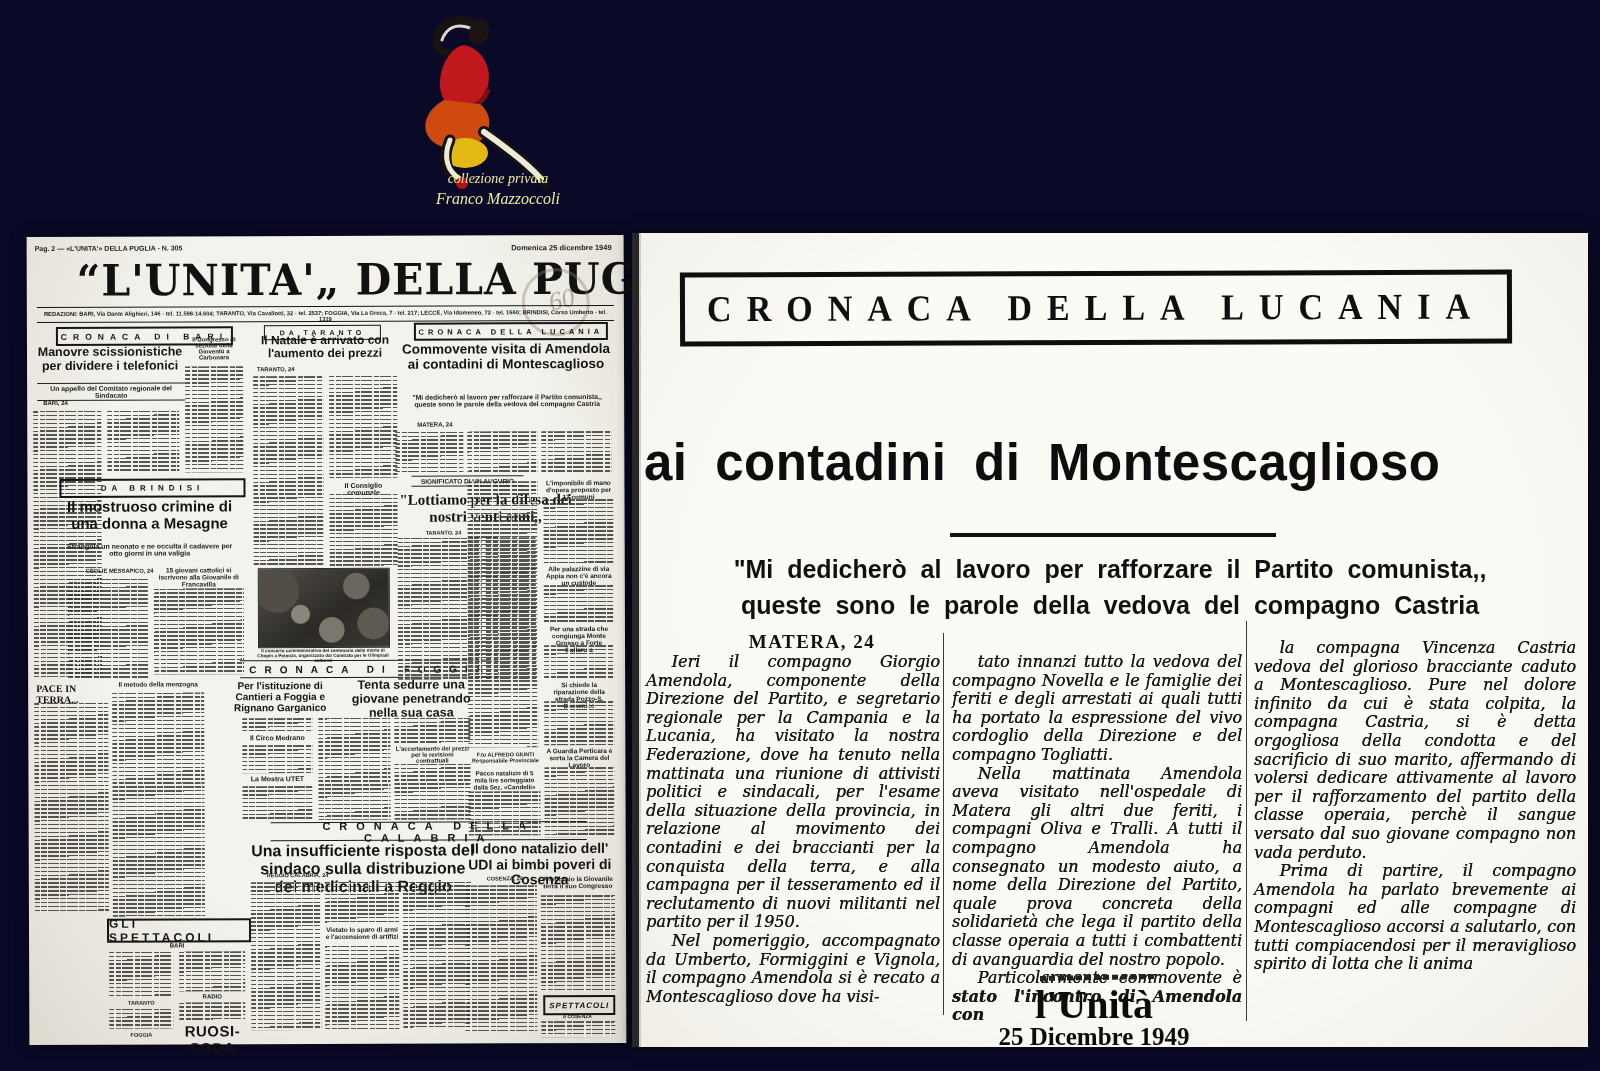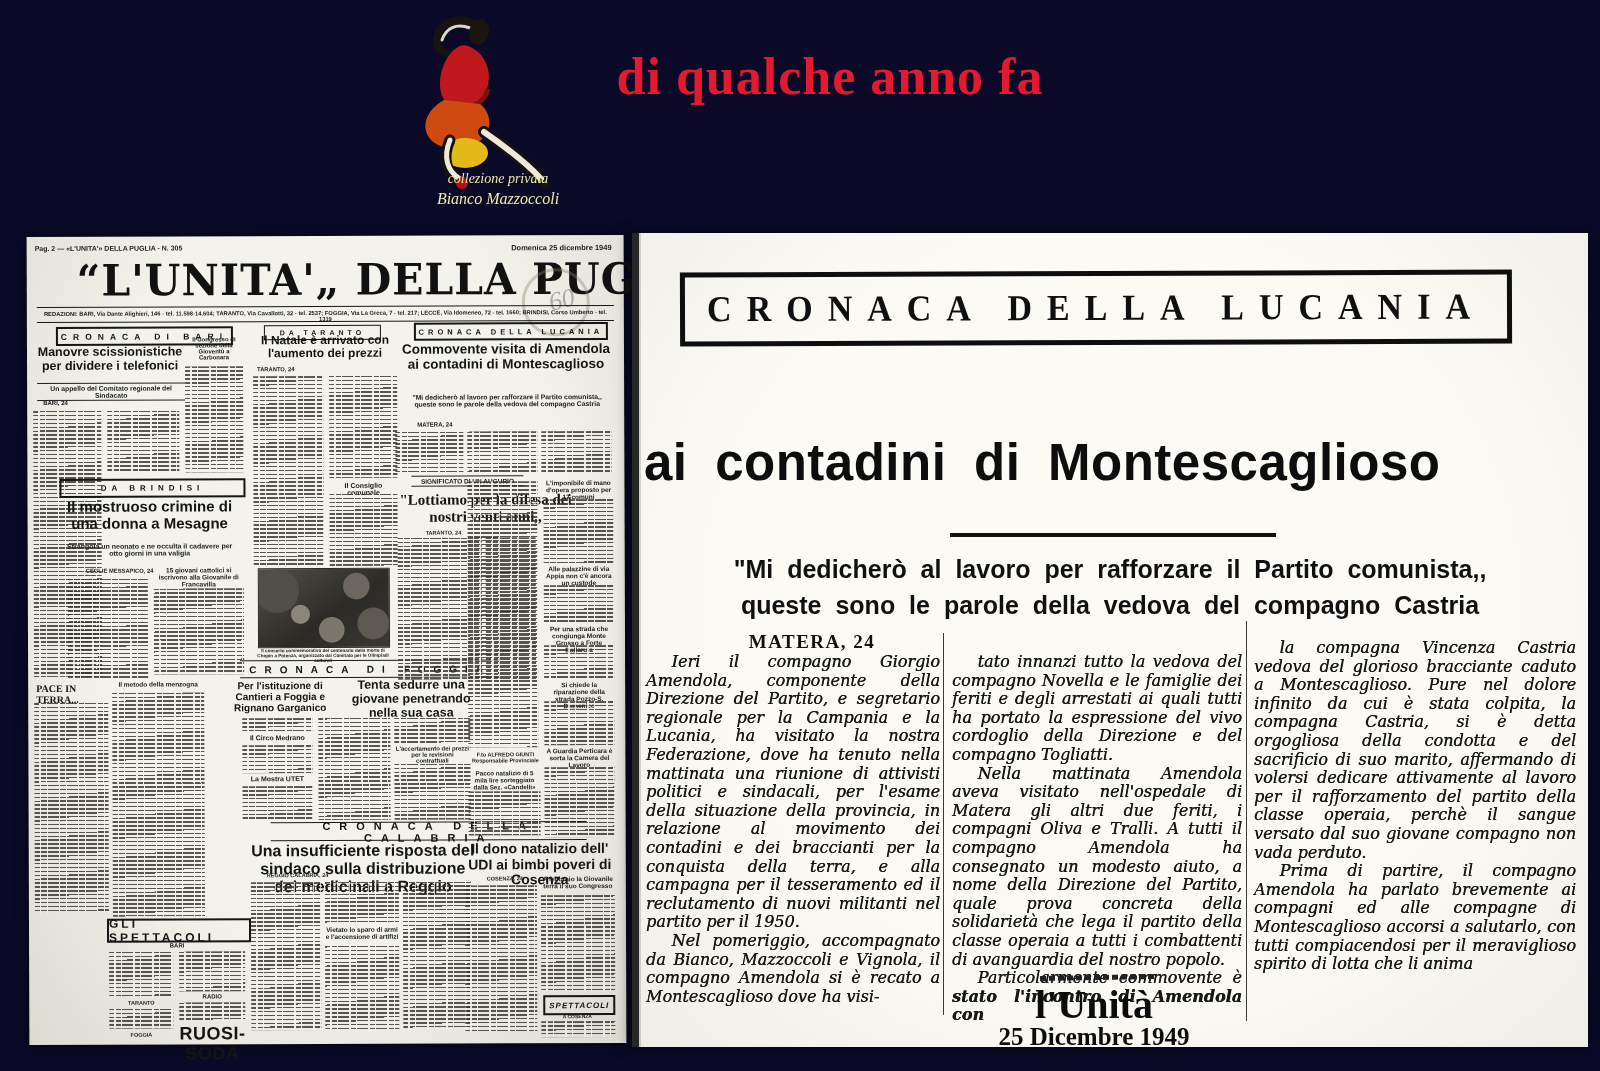--- a/index.html
+++ b/index.html
@@ -98,25 +98,24 @@
     <ellipse cx="85" cy="141" rx="23" ry="15" fill="#e3b915"></ellipse>
     <path d="M104,120 C124,134 147,151 161,167" fill="none" stroke="#141210" stroke-width="12" stroke-linecap="round"></path>
     <path d="M104,120 C124,134 147,151 161,167" fill="none" stroke="#efe9dc" stroke-width="6" stroke-linecap="round"></path>
     <path d="M70,128 C62,146 66,161 80,169" fill="none" stroke="#141210" stroke-width="11" stroke-linecap="round"></path>
     <path d="M70,128 C63,145 67,159 80,167" fill="none" stroke="#efe9dc" stroke-width="5" stroke-linecap="round"></path>
     <circle cx="82" cy="171" r="6" fill="#b01215"></circle>
     <path d="M160,166 l12,8 l-10,4 Z" fill="#141210"></path>
   </svg>
 
   <div class="banner-title">
-    <div class="l2">di qualche anno fa</div>
   </div>
   <div class="credit">
     <div class="c1">collezione privata</div>
-    <div class="c2">Bianco  Mazzoccoli</div>
+    <div class="c2">Franco  Mazzoccoli</div>
   </div>
 
   <div class="paper lp">
 
     <div class="abs tinybold" style="left:8px;top:8px;width:300px">Pag. 2 — «L'UNITA'» DELLA PUGLIA - N. 305</div>
     <div class="abs tinybold" style="left:370px;top:8px;width:215px;text-align:right;font-size:7.5px">Domenica 25 dicembre 1949</div>
     <div class="abs masthead" style="left:50px;top:20px;width:495px">“L'UNITA'„ DELLA PUGLIA</div>
     <div class="abs stamp" style="left:495px;top:33px;width:62px;height:62px"></div>
     <div class="abs stampnum" style="left:522px;top:50px">60</div>
     <div class="abs" style="left:10px;top:70px;width:577px;border-top:1.5px solid #151515"></div>
@@ -150,21 +149,21 @@
 
     <div class="abs secbox" style="left:78px;top:682px;width:140px;height:20px;font-size:12px;letter-spacing:3px;border-width:2.5px">GLI SPETTACOLI</div>
     <div class="abs kick" style="left:78px;top:706px;width:140px;font-size:6px">BARI</div>
     <div class="sim" style="left:80px;top:715px;width:64px;height:46px"></div>
     <div class="sim" style="left:150px;top:715px;width:66px;height:40px"></div>
     <div class="abs kick" style="left:80px;top:763px;width:64px;font-size:5.5px">TARANTO</div>
     <div class="abs kick" style="left:150px;top:757px;width:66px;font-size:6px">RADIO</div>
     <div class="sim" style="left:80px;top:772px;width:64px;height:20px"></div>
     <div class="sim" style="left:150px;top:766px;width:66px;height:18px"></div>
     <div class="abs kick" style="left:80px;top:795px;width:64px;font-size:5.5px">FOGGIA</div>
-    <div class="abs hl" style="left:146px;top:787px;width:74px;font-size:18px;letter-spacing:.5px">RUOSI-SODA</div>
+    <div class="abs hl" style="left:146px;top:787px;width:74px;font-size:15px;letter-spacing:.5px">RUOSI-SODA</div>
 
     <div class="abs hl" style="left:224px;top:98px;width:148px;font-size:12px">Il Natale è arrivato con l'aumento dei prezzi</div>
     <div class="abs dl" style="left:230px;top:130px;font-size:5.8px">TARANTO, 24</div>
     <div class="sim" style="left:226px;top:140px;width:70px;height:190px"></div>
     <div class="sim" style="left:302px;top:140px;width:68px;height:102px"></div>
     <div class="abs kick" style="left:302px;top:246px;width:68px;font-size:7px">Il Consiglio comunale</div>
     <div class="sim" style="left:302px;top:258px;width:68px;height:72px"></div>
     <div class="abs photo" style="left:230px;top:332px;width:130px;height:78px"></div>
     <div class="abs" style="left:228px;top:412px;width:134px;font-size:4.6px;text-align:center;font-weight:bold">Il concerto commemorativo del centenario della morte di Chopin a Potenza, organizzato dal Comitato per le Olimpiadi culturali</div>
 
@@ -242,21 +241,21 @@
     <div class="abs subhl" style="left:20px;top:322px;width:916px">"Mi dedicherò al lavoro per rafforzare il Partito comunista,,</div>
     <div class="abs subhl" style="left:20px;top:358px;width:916px">queste sono le parole della vedova del compagno Castria</div>
 
     <div class="abs dateline" style="left:60px;top:398px;width:240px;text-align:center">MATERA, 24</div>
 
     <div class="abs vrule" style="left:311px;top:400px;height:382px"></div>
     <div class="abs vrule" style="left:614px;top:388px;height:400px"></div>
 
     <div class="abs col" style="left:14px;top:420px;width:294px">
       <p>Ieri il compagno Giorgio Amendola, componente della Direzione del Partito, e segretario regionale per la Campania e la Lucania, ha visitato la nostra Federazione, dove ha tenuto nella mattinata una riunione di attivisti politici e sindacali, per l'esame della situazione della provincia, in relazione al movimento dei contadini e dei braccianti per la conquista della terra, e alla campagna per il tesseramento ed il reclutamento di nuovi militanti nel partito per il 1950.</p>
-      <p>Nel pomeriggio, accompagnato da Bianco, Mazzoccoli e Vignola, il compagno Amendola si è recato a Montescaglioso dove ha visi-</p>
+      <p>Nel pomeriggio, accompagnato da Umberto, Formiggini e Vignola, il compagno Amendola si è recato a Montescaglioso dove ha visi-</p>
     </div>
 
     <div class="abs col" style="left:320px;top:420px;width:290px">
       <p>tato innanzi tutto la vedova del compagno Novella e le famiglie dei feriti e degli arrestati ai quali tutti ha portato la espressione del vivo cordoglio della Direzione e del compagno Togliatti.</p>
       <p>Nella mattinata Amendola aveva visitato nell'ospedale di Matera gli altri due feriti, i compagni Oliva e Tralli. A tutti il compagno Amendola ha consegnato un modesto aiuto, a nome della Direzione del Partito, quale prova concreta della solidarietà che lega il partito della classe operaia a tutti i combattenti di avanguardia del nostro popolo.</p>
       <p><span>Particolarmente commovente è </span><span class="bold">stato l'incontro di Amendola con</span></p>
     </div>
 
     <div class="abs col" style="left:622px;top:406px;width:322px">
       <p>la compagna Vincenza Castria vedova del glorioso bracciante caduto a Montescaglioso. Pure nel dolore infinito da cui è stata colpita, la compagna Castria, si è detta orgogliosa della condotta e del sacrificio di suo marito, affermando di volersi dedicare attivamente al lavoro per il rafforzamento del partito della classe operaia, perchè il sangue versato dal suo giovane compagno non vada perduto.</p>

